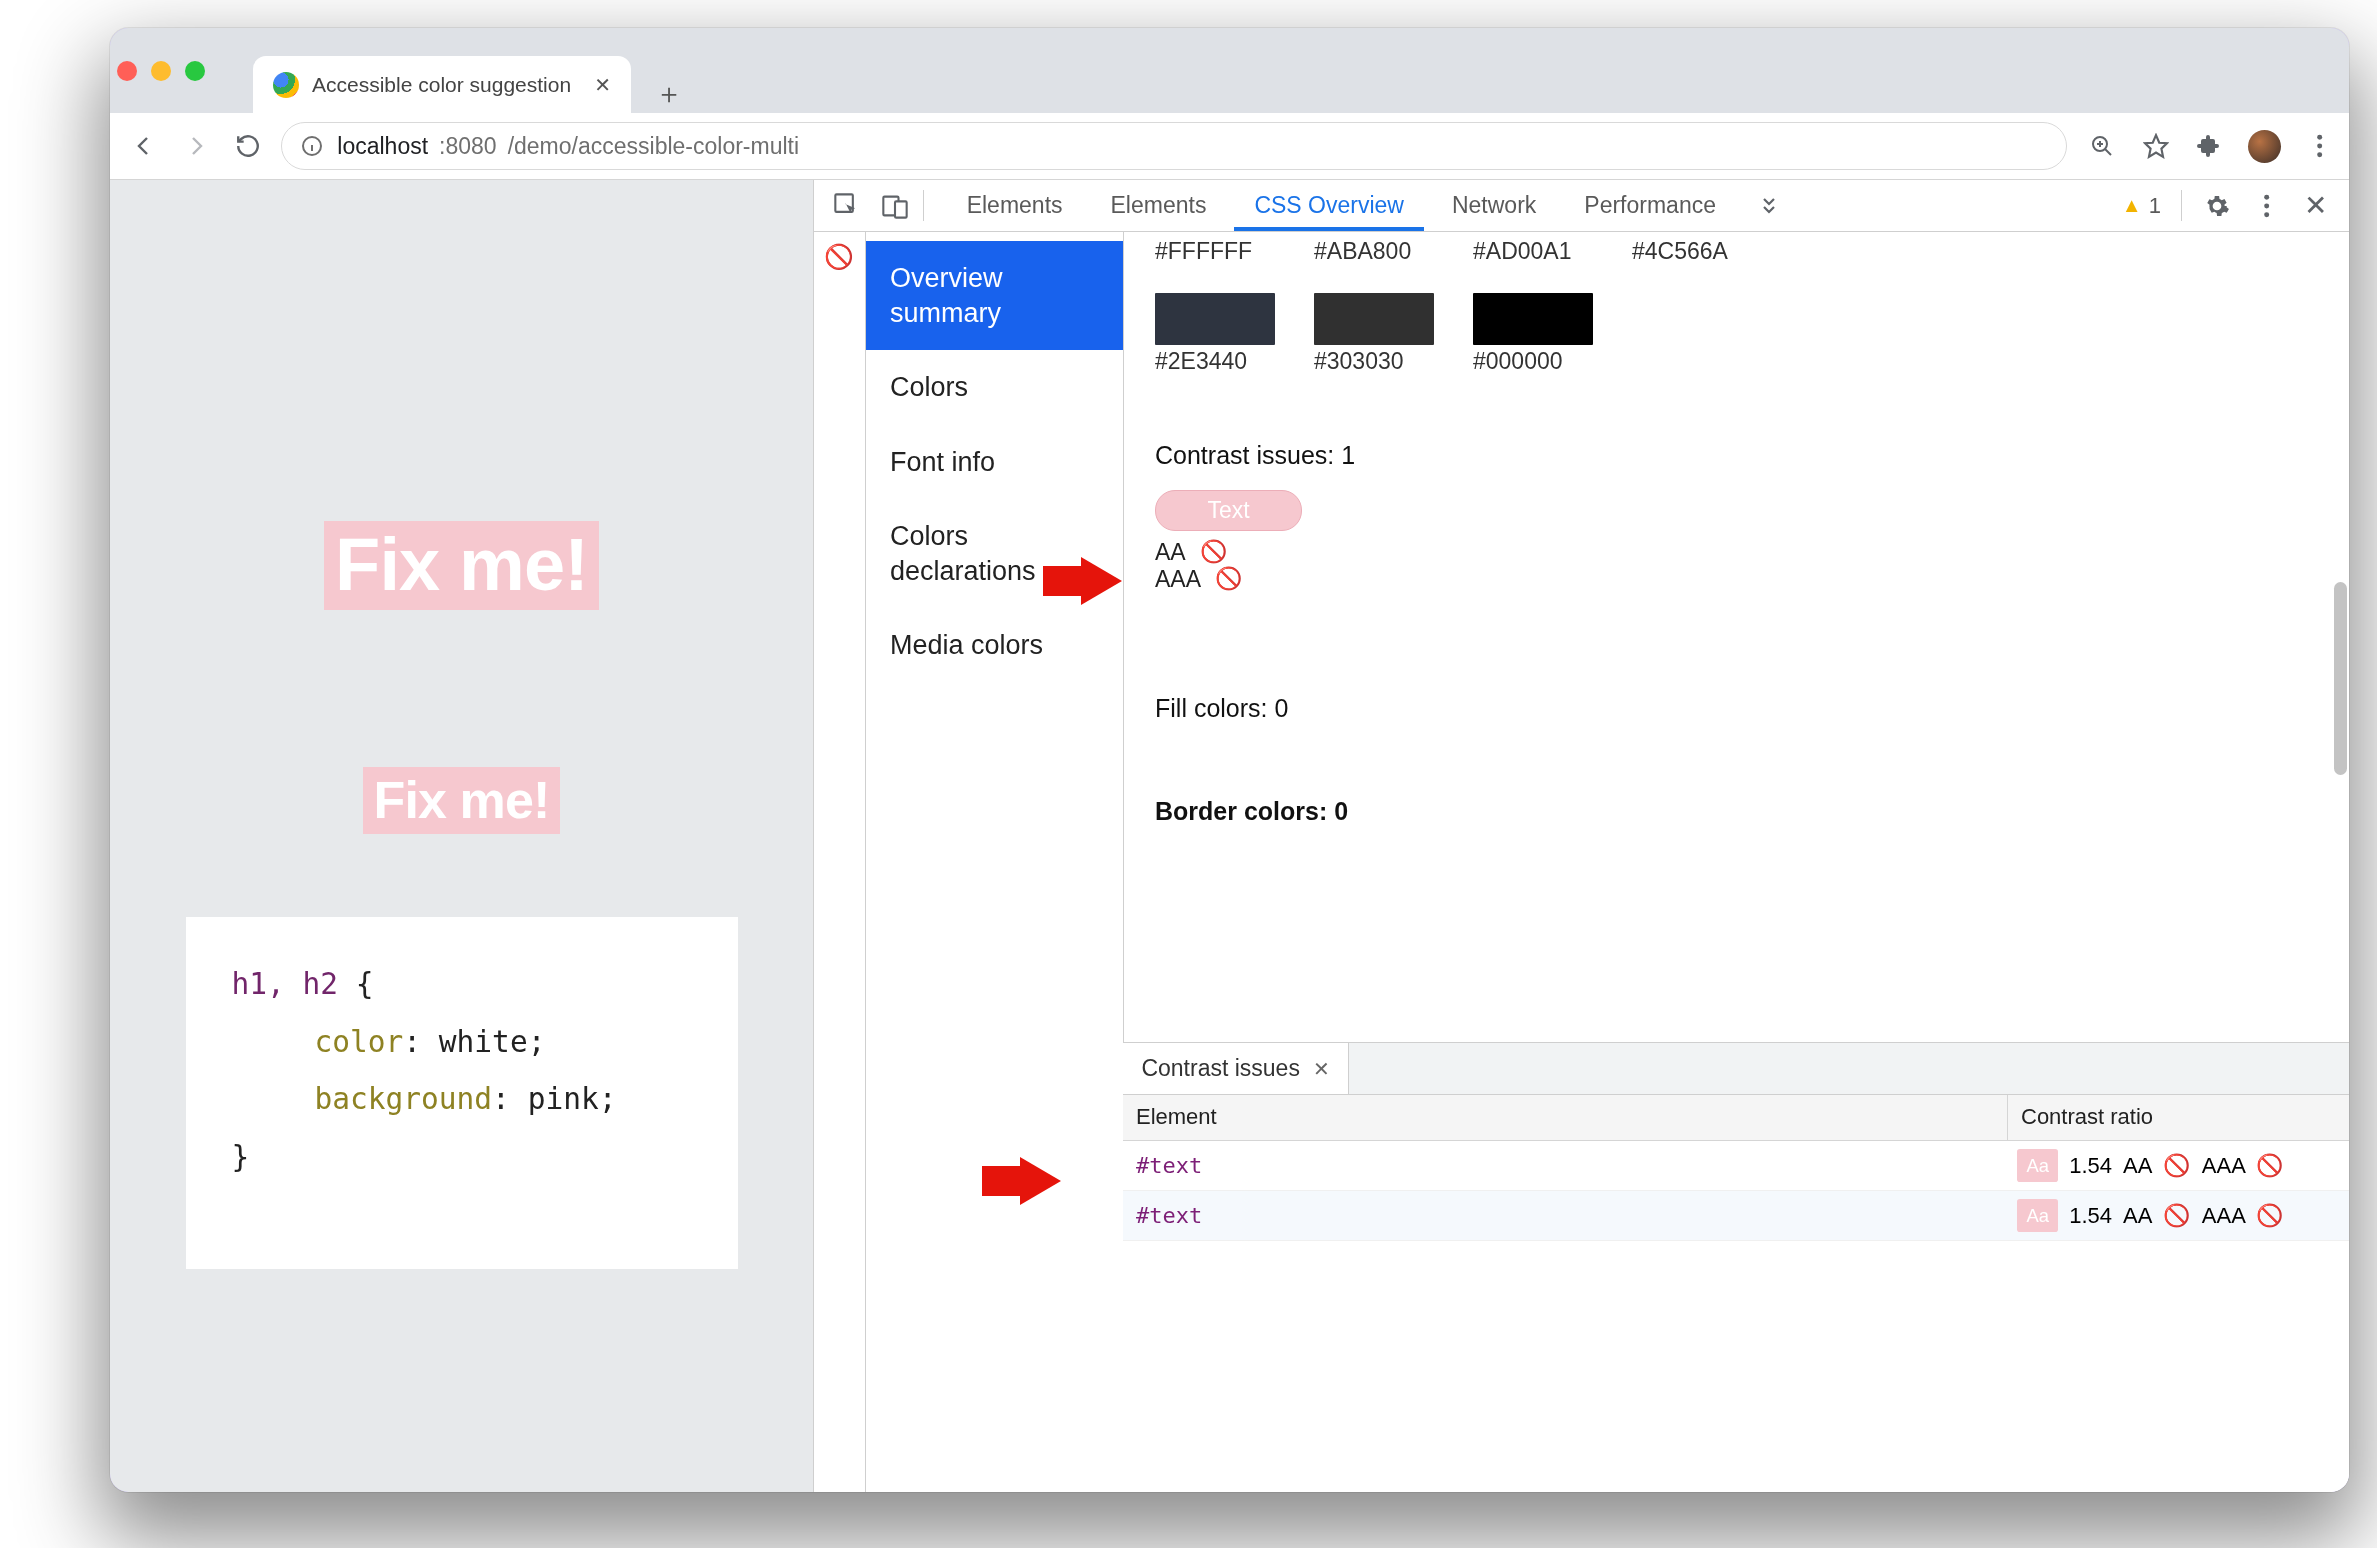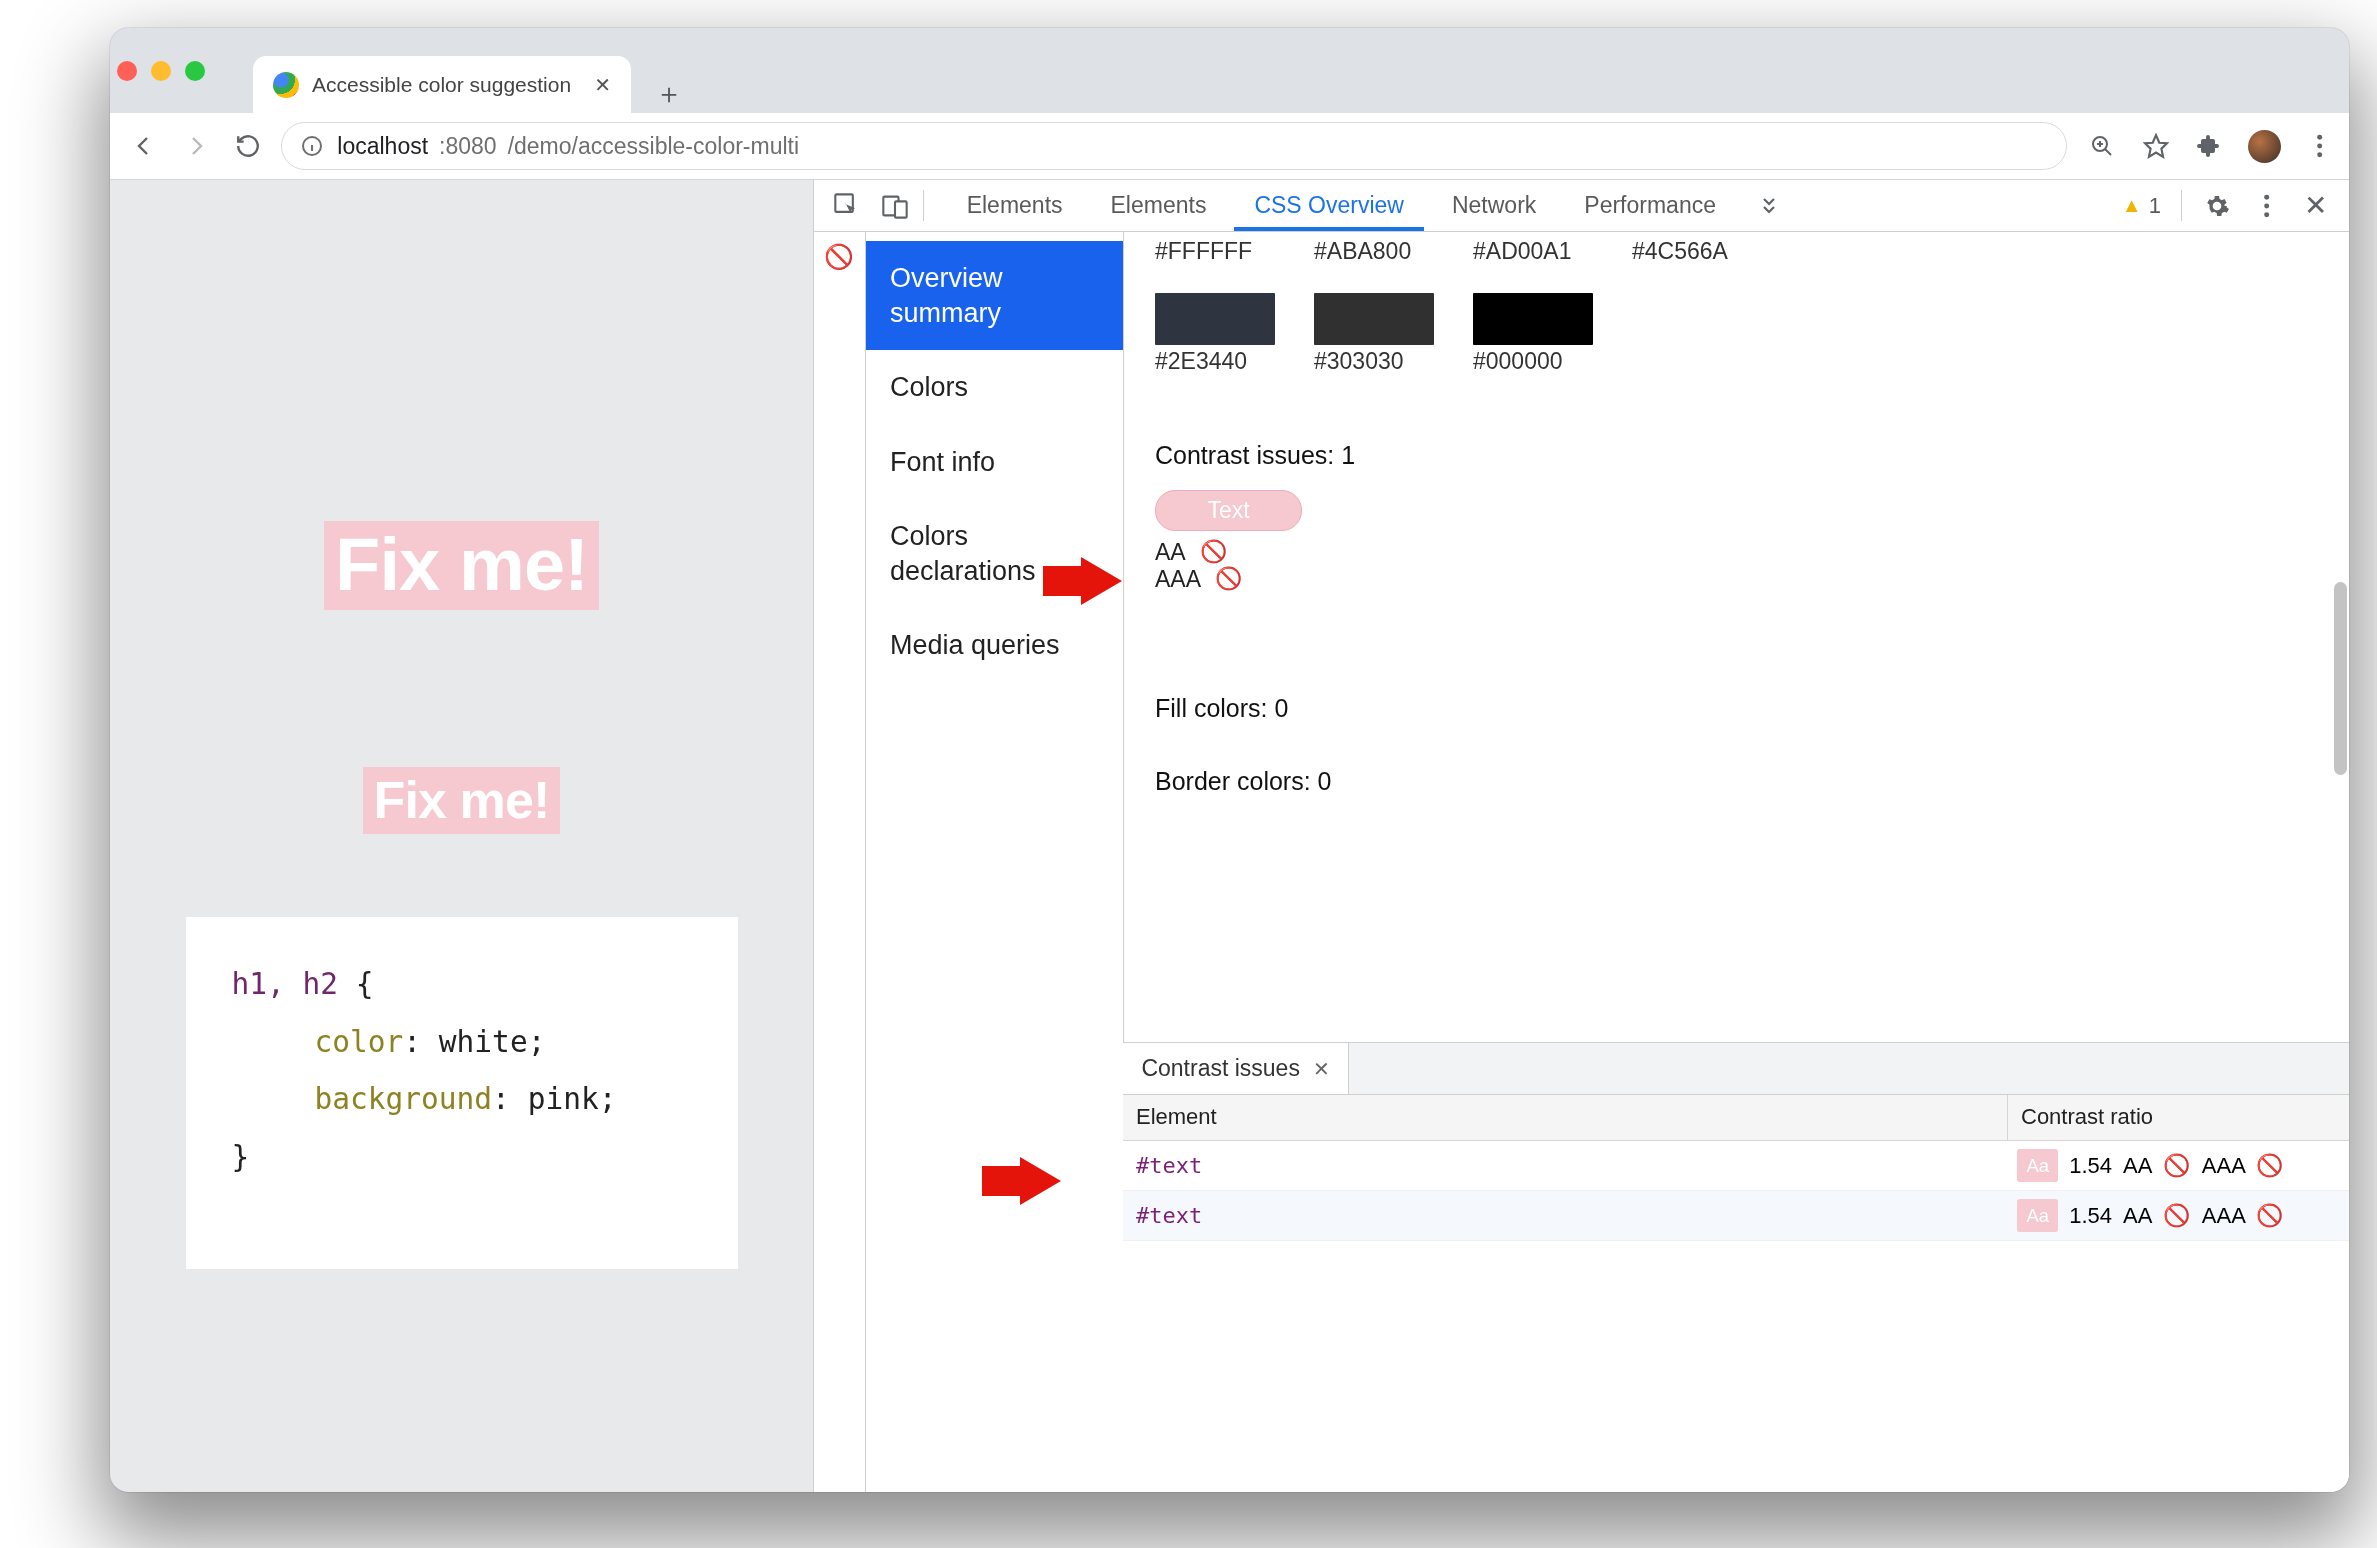--- a/index.html
+++ b/index.html
@@ -383,21 +383,21 @@
 
         <div class="dt-body">
           <div class="dt-emptycol">
             <span class="nosign">🚫</span>
           </div>
           <div class="dt-sidebar">
             <div class="sb-item selected">Overview summary</div>
             <div class="sb-item">Colors</div>
             <div class="sb-item">Font info</div>
             <div class="sb-item">Colors declarations</div>
-            <div class="sb-item">Media queries</div>
+            <div class="sb-item">Media colors</div>
           </div>
 
           <div class="dt-main">
             
             <div class="caps-row">
               <span>#FFFFFF</span>
               <span>#ABA800</span>
               <span>#AD00A1</span>
               <span>#4C566A</span>
             </div>
@@ -422,21 +422,21 @@
             <div class="aa-line">
               <span>AA</span>
               <span class="no-icon">🚫</span>
             </div>
             <div class="aa-line" style="margin-top:0;">
               <span>AAA</span>
               <span class="no-icon">🚫</span>
             </div>
 
             <div class="label-line" style="margin-top:101px;">Fill colors: 0</div>
-            <div class="label-line" style="margin-top:44px;">Border colors: 0</div>
+            <div class="label-line" style="margin-top:74px;font-weight:bold;">Border colors: 0</div>
           </div>
 
           <div class="drawer">
             <div class="drawer-tabs">
               <div class="drawer-tab">
                 <span>Contrast issues</span>
                 <span class="close">✕</span>
               </div>
             </div>
             <div class="table-head">

